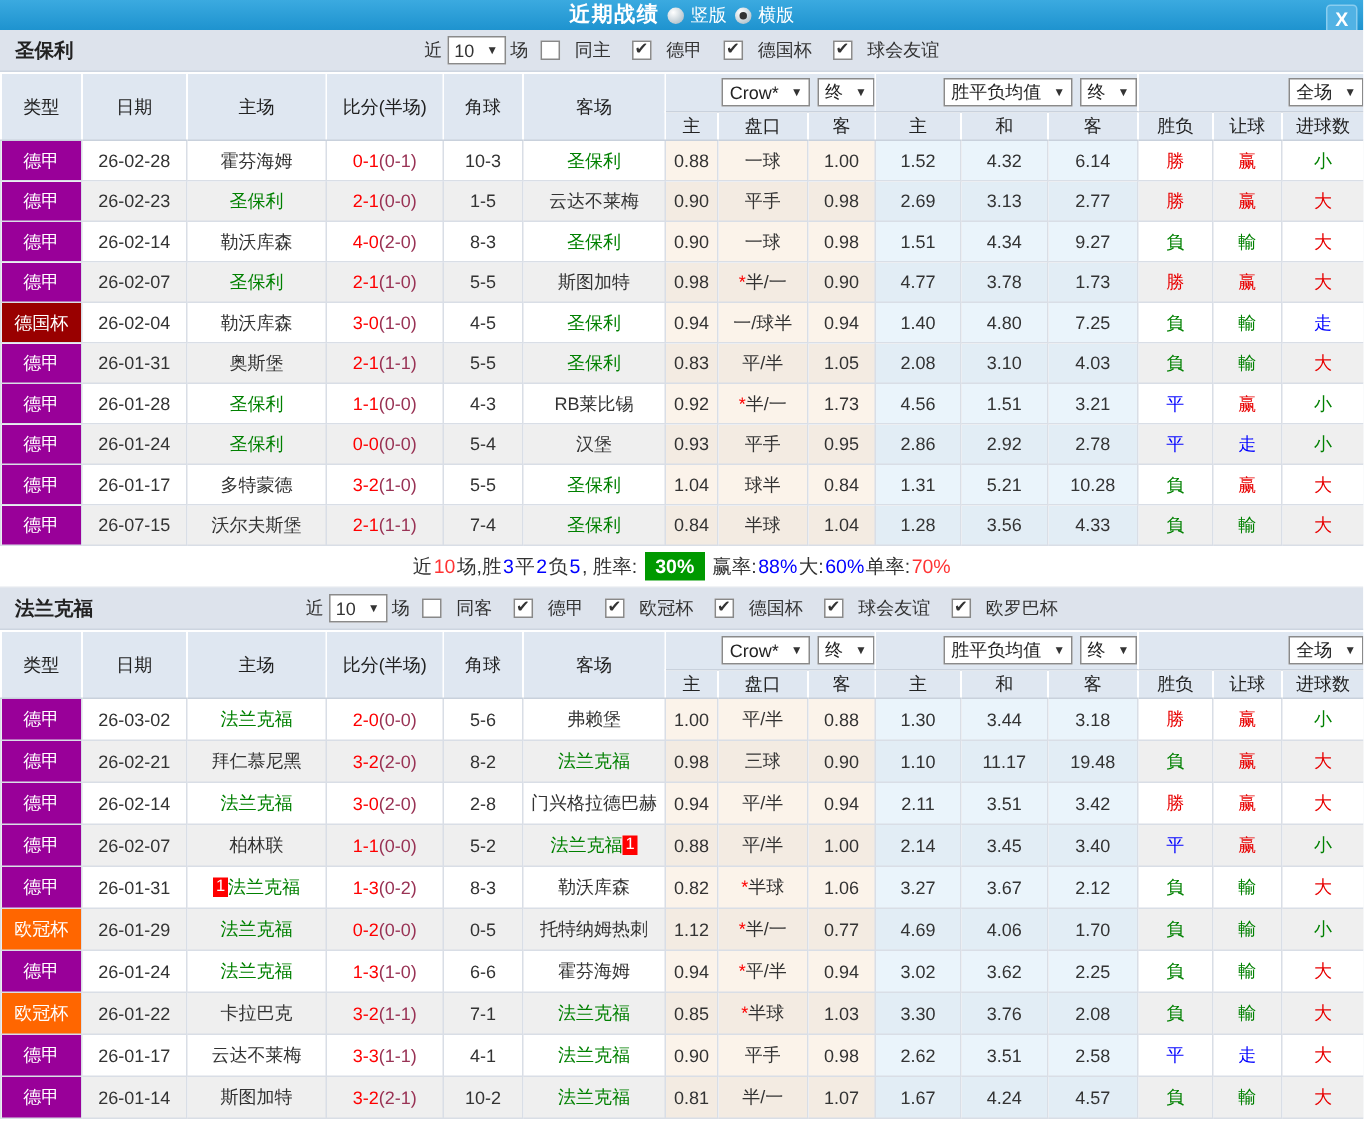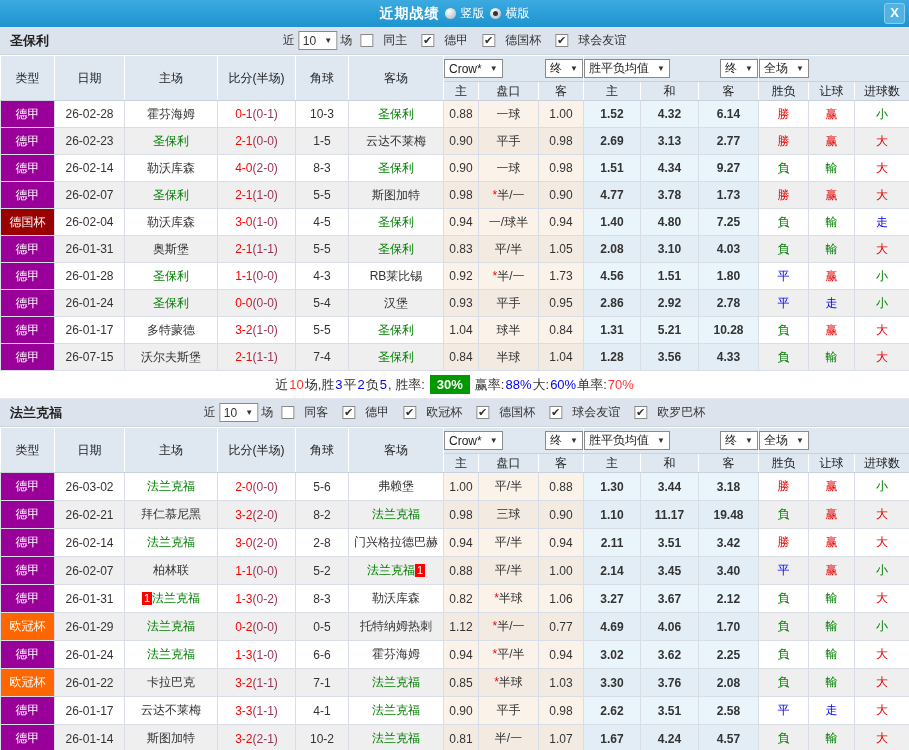--- a/index.html
+++ b/index.html
@@ -1,48 +1,48 @@
 <!DOCTYPE html>
 <html><head>
 <meta charset="utf-8">
 <style>
   * { box-sizing: border-box; }
   html,body { margin:0; padding:0; background:#fff; }
   .app { width:909px; height:750px; overflow:hidden; font-family:"Liberation Sans","DejaVu Sans",sans-serif; font-size:12px; color:#333; background:#fff; }
 
   
-  .titlebar { height:27px; background:linear-gradient(180deg,#3BAAE0,#1E93CF); display:flex; align-items:center; justify-content:center; gap:5px; position:relative; color:#fff; }
+  .titlebar { height:20px; background:linear-gradient(180deg,#3BAAE0,#1E93CF); display:flex; align-items:center; justify-content:center; gap:5px; position:relative; color:#fff; }
   .titlebar .title { font-size:14px; font-weight:bold; letter-spacing:1px; }
   .radio { width:11px; height:11px; border-radius:50%; background:radial-gradient(circle at 35% 30%, #ffffff, #9fb3bf); display:inline-block; position:relative; cursor:pointer; }
   .radio.sel::after { content:""; position:absolute; left:3px; top:3px; width:5px; height:5px; border-radius:50%; background:#333; }
   .close-btn { position:absolute; right:4px; top:3px; width:21px; height:21px; background:#51B2E4; border:1px solid #8ACDEF; border-radius:3px; color:#fff; font-weight:bold; font-size:13px; line-height:18px; text-align:center; cursor:pointer; }
 
   
   .section-strip { height:28px; background:#DDE3EC; position:relative; display:flex; align-items:center; border-bottom:1px solid #CDD5E0; }
   .team-name { font-size:13px; font-weight:bold; color:#222; margin-left:10px; }
   .filters { position:absolute; left:50%; transform:translateX(-50%); display:flex; align-items:center; gap:3px; white-space:nowrap; }
   .cb-wrap { display:inline-flex; align-items:center;gap:9px; }
   .select-box { display:inline-flex; align-items:center; background:#fff; border:1px solid #8a8a8a; height:19px; padding:0 4px; gap:8px; cursor:pointer; }
   .select-box .arr { font-size:8px; color:#333; }
   .checkbox { width:13px; height:13px; background:#fff; border:1px solid #888; display:inline-flex; align-items:center; justify-content:center; font-size:11px; line-height:11px; color:#333; margin:0 1px 0 5px; cursor:pointer; }
 
   
   table { border-collapse:collapse; table-layout:fixed; width:909px; }
   th,td { border:1px solid #D9DEE6; text-align:center; padding:0; overflow:hidden; white-space:nowrap; font-weight:normal; }
   thead th { background:#DFE7F1; border-color:#fff; border-bottom-color:#C9D1DC; color:#222; }
   thead tr.ddrow th { height:26px; }
   thead tr.lblrow th { height:19px; }
-  .ddcell { display:flex; align-items:center; justify-content:space-between; gap:5px; }
+  .ddcell { display:flex; align-items:center; justify-content:flex-end; gap:5px; }
   .t1 tbody tr { height:27px; }
   .t2 tbody tr { height:28px; }
   tbody tr:nth-child(even) td { background:#EFEFEF; }
   td.type { color:#fff; }
   td.cream { background:#FBF3EA !important; }
   tbody tr:nth-child(even) td.cream { background:#F3EBE2 !important; }
-  td.blue { background:#EAF4FB !important;font-weight:bold; }
+  td.blue { background:#EAF4FB !important; }
   tbody tr:nth-child(even) td.blue { background:#E2EDF5 !important; }
   .focus { color:#008000; }
   .score { color:#FF0000; }
   .half { color:#993355; }
   .star { color:#FF0000; }
   .res-r { color:#E80000; }
   .res-g { color:#008000; }
   .res-b { color:#0000FF; }
   .badge1 { background:#FF0000; color:#fff; padding:0 2px; font-size:11px; line-height:13px; display:inline-block; vertical-align:middle; }
 
@@ -265,21 +265,21 @@
           <td>26-01-28</td>
           <td><span class="focus">圣保利</span></td>
           <td><span class="score">1-1</span><span class="half">(0-0)</span></td>
           <td>4-3</td>
           <td><span class="">RB莱比锡</span></td>
           <td class="cream">0.92</td>
           <td class="cream"><span class="star">*</span><span>半/一</span></td>
           <td class="cream">1.73</td>
           <td class="blue">4.56</td>
           <td class="blue">1.51</td>
-          <td class="blue">1.80</td>
+          <td class="blue">3.21</td>
           <td class="res-b">平</td>
           <td class="res-r">赢</td>
           <td class="res-g">小</td>
         </tr>
         <tr>
           <td class="type" style="background: rgb(153, 0, 153);">德甲</td>
           <td>26-01-24</td>
           <td><span class="focus">圣保利</span></td>
           <td><span class="score">0-0</span><span class="half">(0-0)</span></td>
           <td>5-4</td>

